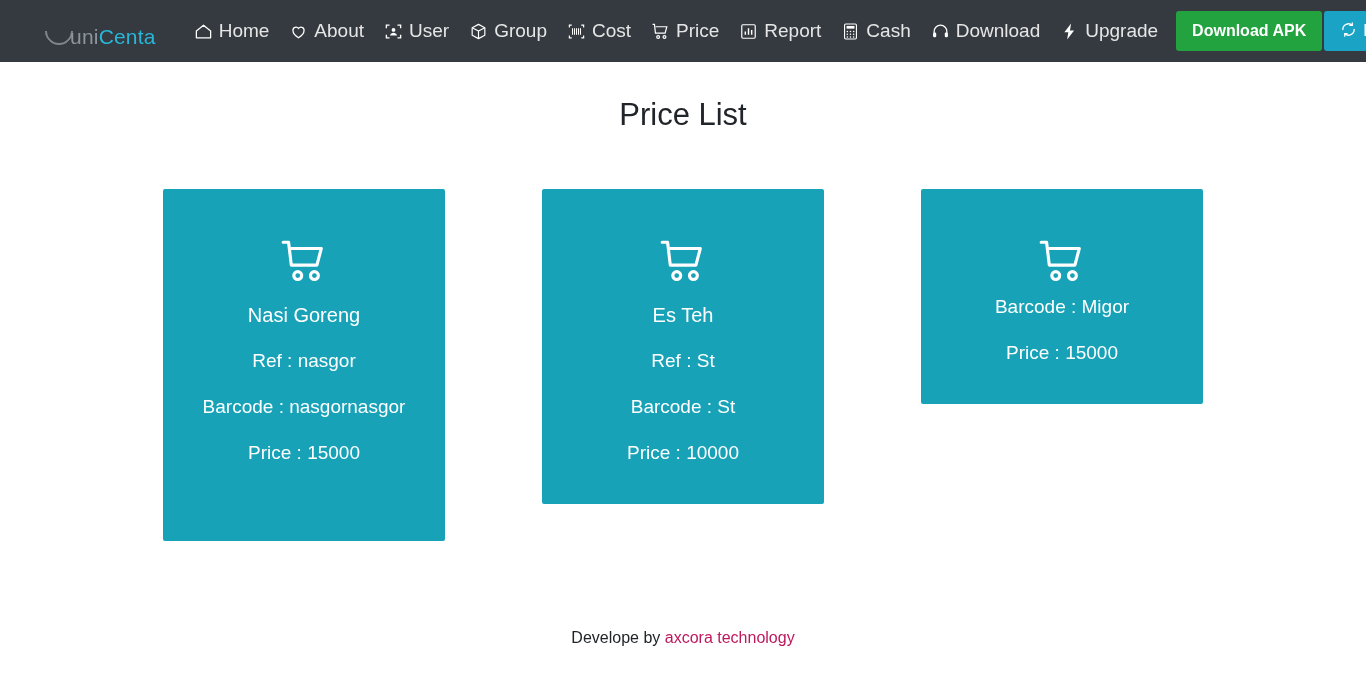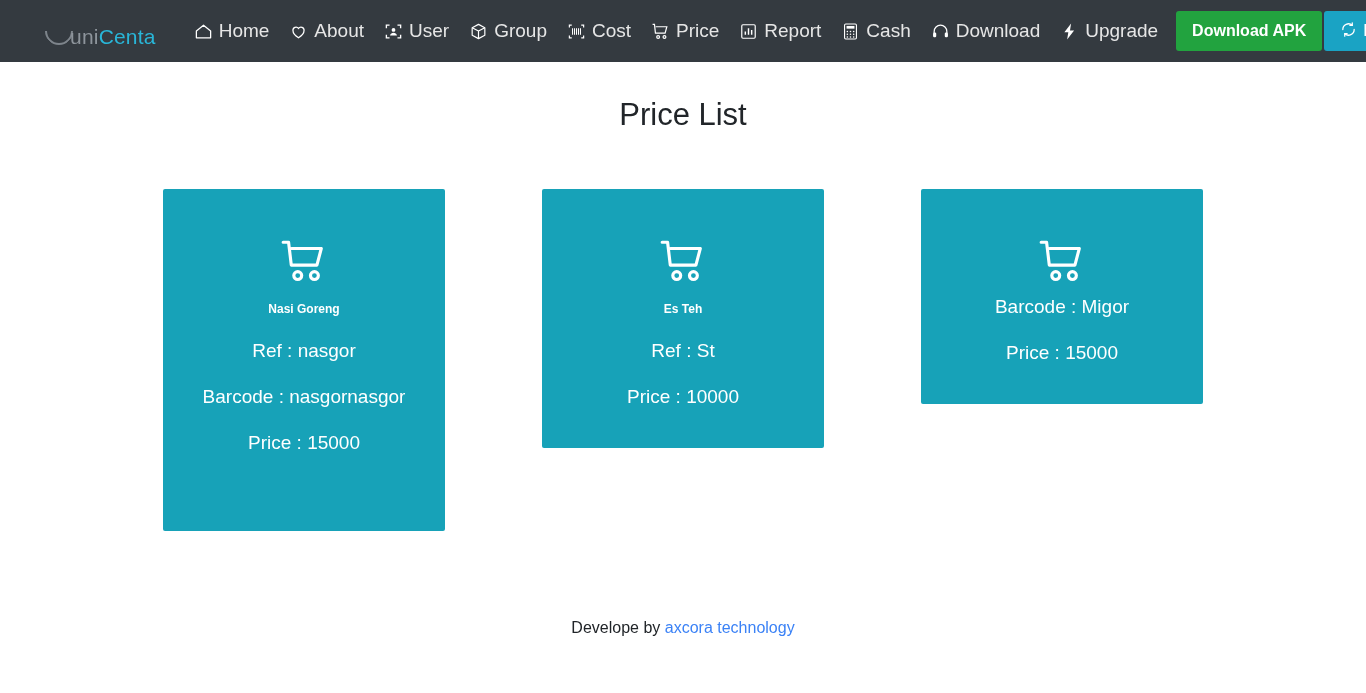--- a/index.html
+++ b/index.html
@@ -114,42 +114,42 @@
     background: #17a2b8;
     color: #ffffff;
     text-align: center;
     padding: 47px 24px 36px 24px;
     border-radius: 2px;
     cursor: pointer;
   }
   .card-icon { margin-bottom: 6px; }
   .card-icon svg { display: block; margin: 0 auto; }
   .card-name {
-    font-size: 12px;
+    font-size: 20px;
     line-height: 1.3;
     margin: 16px 0 18px 0;
-    font-weight: bold;
+    font-weight: normal;
   }
   .card-line {
     font-size: 19px;
     line-height: 30px;
     margin: 0 0 16px 0;
   }
   .card-line:last-child { margin-bottom: 0; }
   .card.tall { padding-bottom: 73px; }
 
   
   .footer {
     text-align: center;
     margin-top: 88px;
     font-size: 16px;
     color: #212529;
   }
   .footer a {
-    color: #3b82f6;
+    color: #be185d;
     text-decoration: none;
     cursor: pointer;
   }
 </style>
 </head>
 <body>
 
 <div class="navbar">
 
   <a class="brand">
@@ -307,20 +307,21 @@
   <div class="card">
     <div class="card-icon">
       <svg width="56" height="50" viewBox="0 0 24 24" fill="none" stroke="#ffffff" stroke-width="1.5" stroke-linecap="round" stroke-linejoin="round">
           <path d="M2 3h2.6l1.3 11h12.3l2.1-8H6"></path>
           <circle cx="9" cy="19" r="1.9"></circle>
           <circle cx="17" cy="19" r="1.9"></circle>
         </svg>
     </div>
     <p class="card-name">Es Teh</p>
     <p class="card-line">Ref : St</p>
+    <p class="card-line">Barcode : St</p>
     <p class="card-line">Price : 10000</p>
   </div>
 
   <div class="card">
     <div class="card-icon">
       <svg width="56" height="50" viewBox="0 0 24 24" fill="none" stroke="#ffffff" stroke-width="1.5" stroke-linecap="round" stroke-linejoin="round">
           <path d="M2 3h2.6l1.3 11h12.3l2.1-8H6"></path>
           <circle cx="9" cy="19" r="1.9"></circle>
           <circle cx="17" cy="19" r="1.9"></circle>
         </svg>

